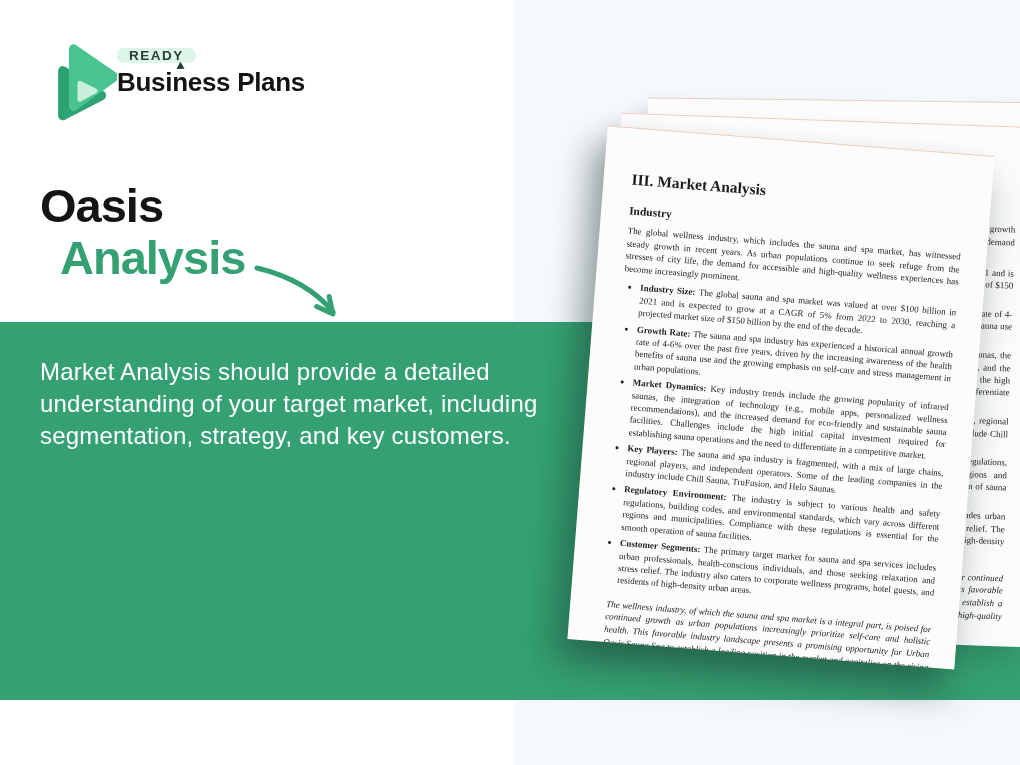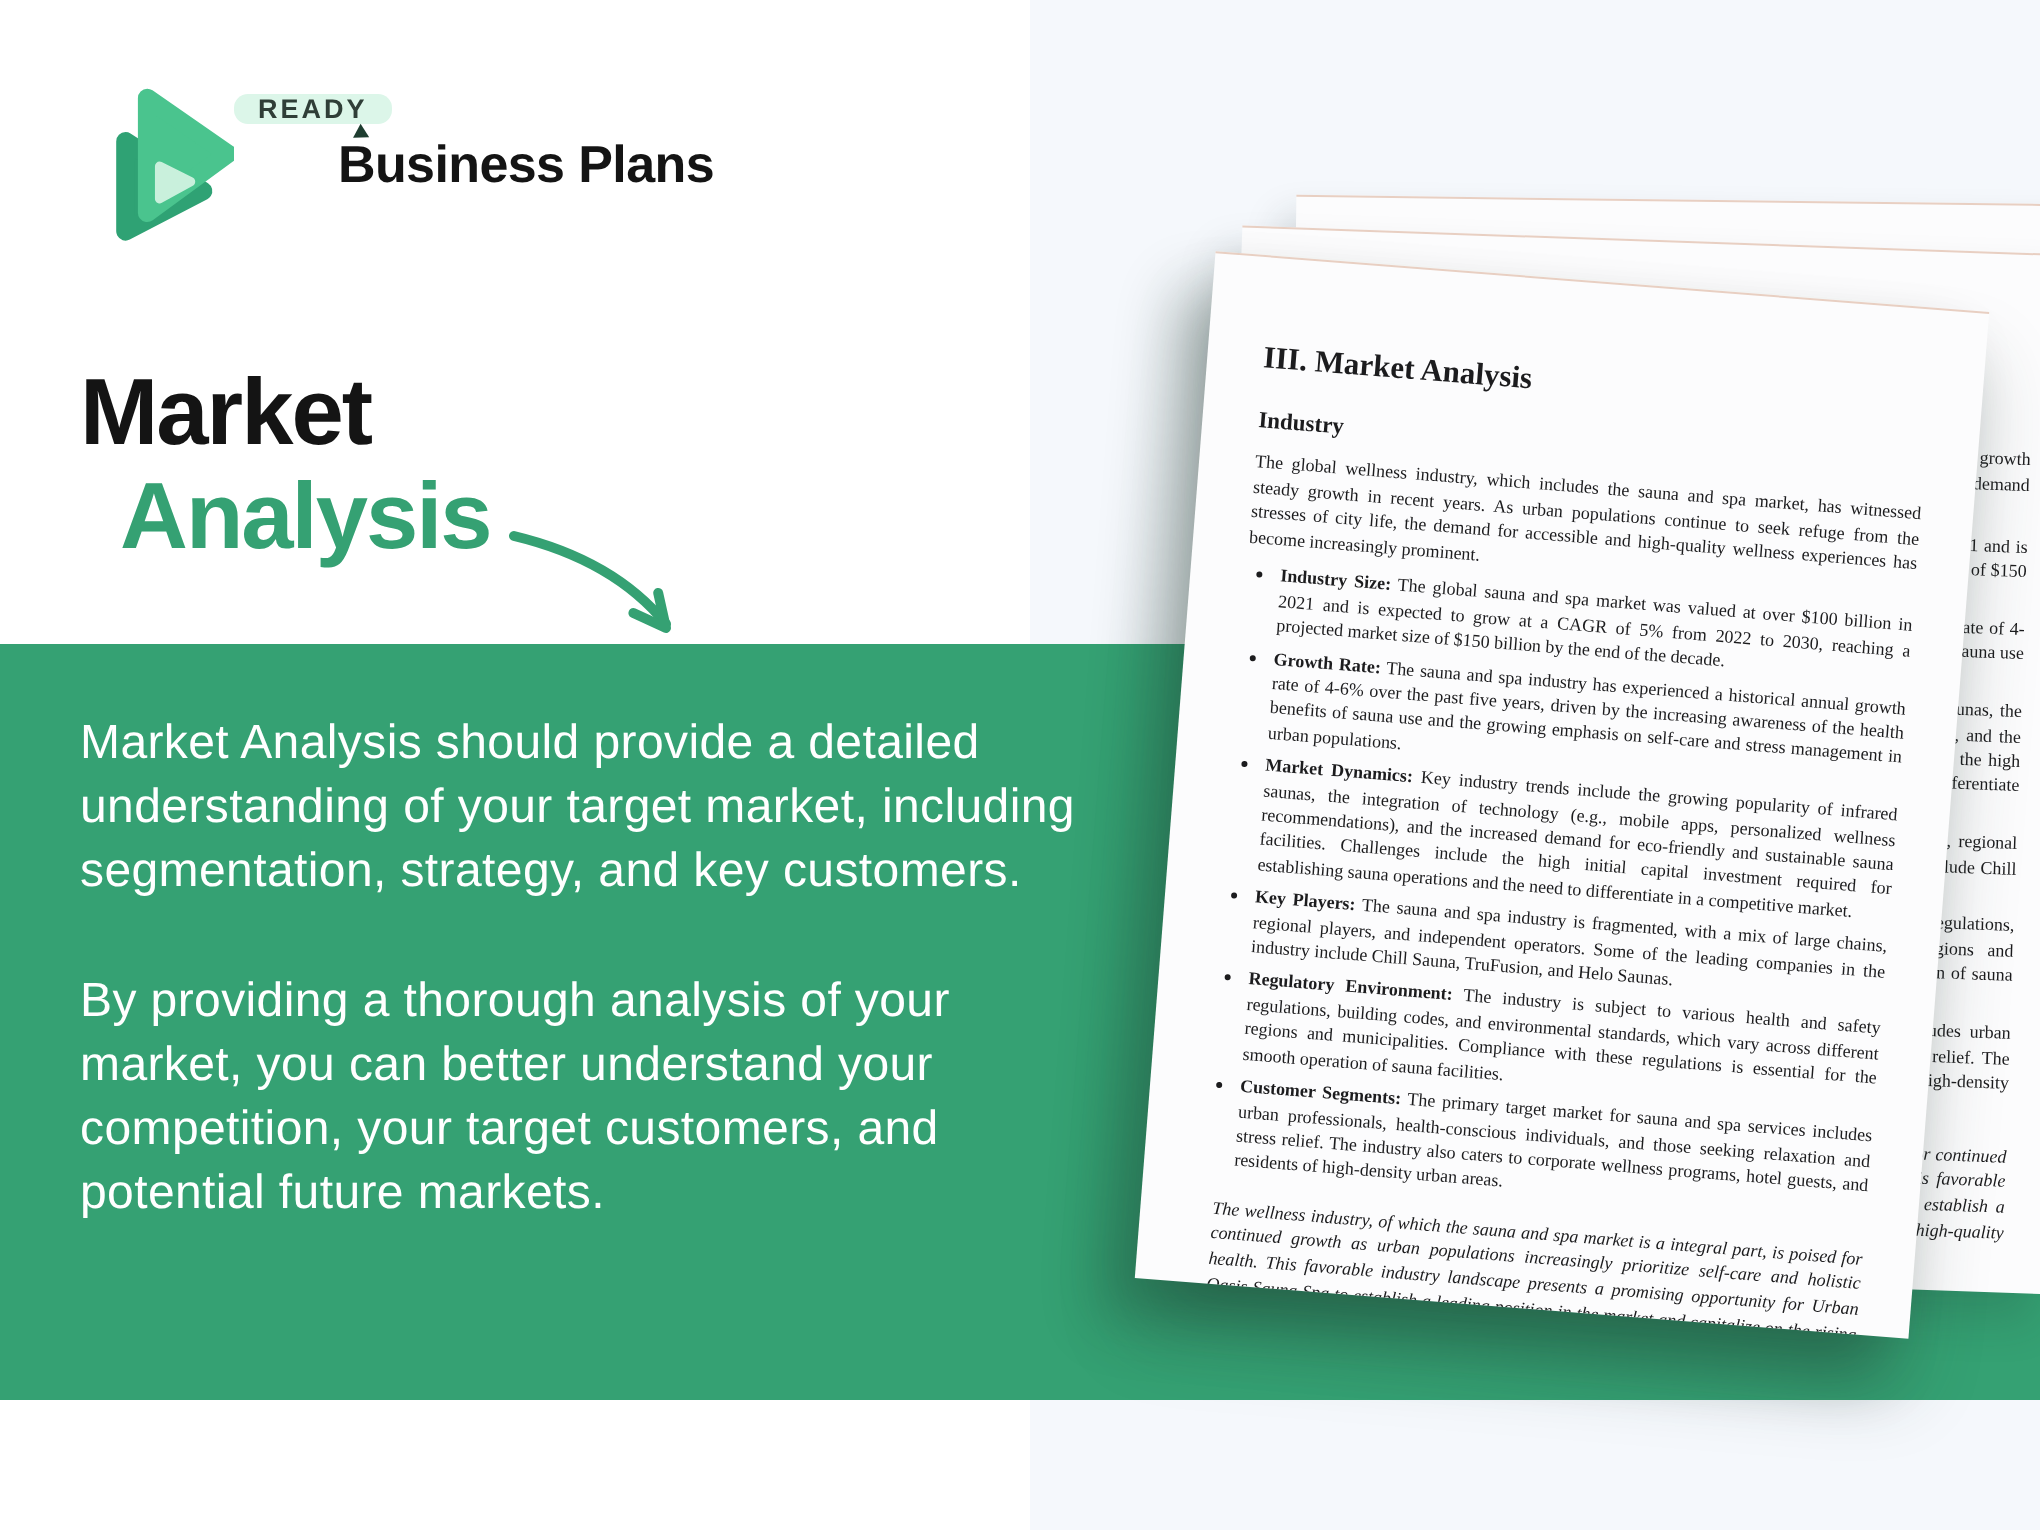--- a/index.html
+++ b/index.html
@@ -19,21 +19,21 @@
   .green-copy .p1 { max-width:545px; margin-bottom:33px; }
   .green-copy .p2 { max-width:458px; }
 
   
   .logo { position:absolute; left:55px; top:34px; z-index:2; }
   .logo-mark { position:absolute; left:0; top:2px; }
   .brand-text { position:absolute; left:62px; top:12px; width:240px; }
   .badge { display:inline-block; background:#dcf6e9; color:#2f3e37; font-size:13.5px;
            font-weight:700; letter-spacing:1.5px; padding:0 12px; border-radius:7px; }
   .brand-name { position:relative; font-size:26px; font-weight:800; color:#141414;
-                letter-spacing:-.3px; margin-top:3px; white-space:nowrap;text-align:right; }
+                letter-spacing:-.3px; margin-top:3px; white-space:nowrap; }
   .i-accent { position:absolute; left:61px; top:-4px; width:0; height:0;
               border-left:7px solid #1e3d30; border-top:4px solid transparent;
               border-bottom:4px solid transparent; transform:rotate(28deg); }
 
   
   .hero { position:absolute; left:40px; top:180px; z-index:2; font-weight:800;
           font-size:47px; line-height:52px; letter-spacing:-1px; }
   .hero .l1 { color:#141414; display:block; }
   .hero .l2 { color:#35a173; display:block;margin-left:20px; }
   .hero-arrow { position:absolute; left:245px; top:252px; z-index:2; }
@@ -62,41 +62,40 @@
 </head>
 <body>
 
 <div class="canvas">
 
   <div class="right-panel"></div>
 
   <div class="green-band">
     <div class="green-copy">
       <p class="p1">Market Analysis should provide a detailed understanding of your target market, including segmentation, strategy, and key customers.</p>
-      <p class="p2">By providing a thorough analysis of your market, you can better understand your competition, your target customers, and potential future markets.</p>
     </div>
   </div>
 
   <div class="logo">
     <svg class="logo-mark" width="62" height="88" viewBox="0 0 80 100">
       <polygon points="10,38 60,70 10,96" fill="#2fa274" stroke="#2fa274" stroke-width="12" stroke-linejoin="round"></polygon>
       <polygon points="24,10 76,46 24,84" fill="#4ac48e" stroke="#4ac48e" stroke-width="12" stroke-linejoin="round"></polygon>
       <polygon points="32,54 52,64 32,75" fill="#c9f0dc" stroke="#c9f0dc" stroke-width="6" stroke-linejoin="round"></polygon>
     </svg>
     <div class="brand-text">
       <span class="badge">READY</span>
       <div class="brand-name">
         <span>Business Plans</span>
         <span class="i-accent"></span>
       </div>
     </div>
   </div>
 
   <h1 class="hero">
-    <span class="l1">Market</span>
+    <span class="l1">Oasis</span>
     <span class="l2">Analysis</span>
   </h1>
 
   <svg class="hero-arrow" width="110" height="80" viewBox="0 0 110 80">
     <path d="M12 16 Q 62 28 88 60" fill="none" stroke="#35a173" stroke-width="5" stroke-linecap="round"></path>
     <polyline points="71.7,54.5 88,62 84.1,44.5" fill="none" stroke="#35a173" stroke-width="5" stroke-linecap="round" stroke-linejoin="round"></polyline>
   </svg>
 
   <div class="page back3"></div>
 

